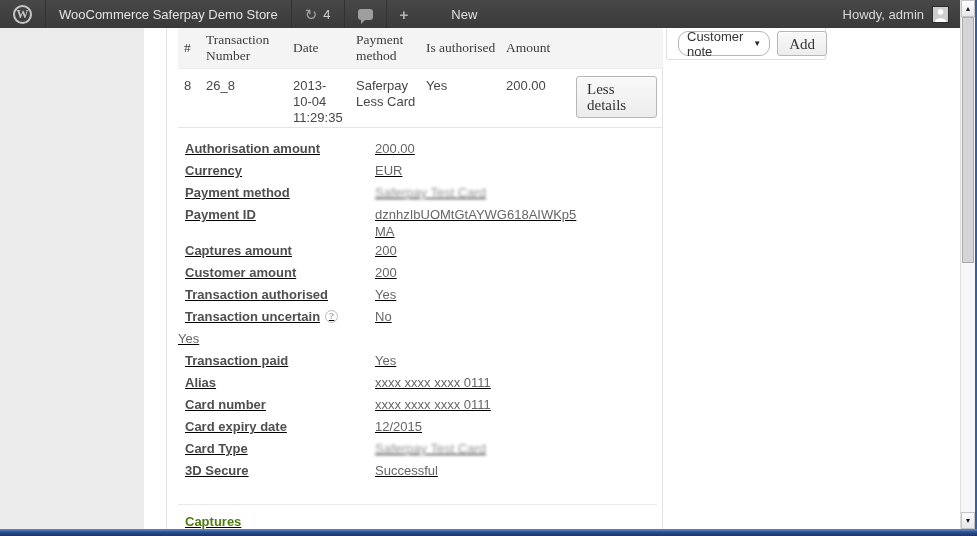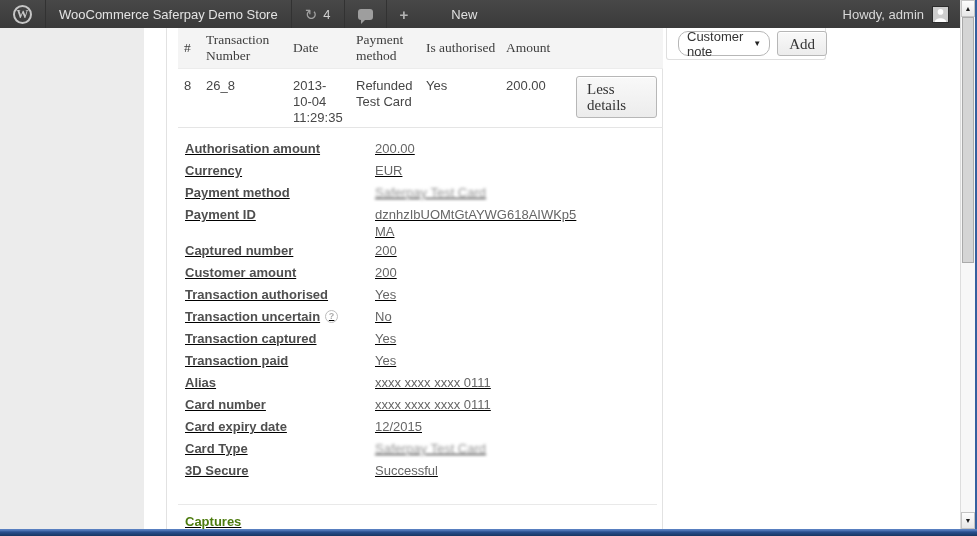--- a/index.html
+++ b/index.html
@@ -172,21 +172,21 @@
       <div>Payment method</div>
       <div>Is authorised</div>
       <div>Amount</div>
       <div></div>
     </div>
 
     <div class="t-row">
       <div>8</div>
       <div>26_8</div>
       <div class="cell-date">2013-10-04 11:29:35</div>
-      <div class="cell-method">Refunded Test Card</div>
+      <div class="cell-method">Saferpay Less Card</div>
       <div>Yes</div>
       <div>200.00</div>
       <div class="cell-btn">
         <span class="btn">Less details</span>
       </div>
     </div>
 
     <div class="details">
       <div class="d-row">
         <div class="d-label">Authorisation amount</div>
@@ -201,40 +201,39 @@
         <div class="d-value blurred">Saferpay Test Card</div>
       </div>
       <div class="d-row">
         <div class="d-label">Payment ID</div>
         <div class="d-value">
           <div>dznhzIbUOMtGtAYWG618AIWKp5</div>
           <div>MA</div>
         </div>
       </div>
       <div class="d-row">
-        <div class="d-label">Captured number</div>
+        <div class="d-label">Captures amount</div>
         <div class="d-value">200</div>
       </div>
       <div class="d-row">
         <div class="d-label">Customer amount</div>
         <div class="d-value">200</div>
       </div>
       <div class="d-row">
         <div class="d-label">Transaction authorised</div>
         <div class="d-value">Yes</div>
       </div>
       <div class="d-row">
         <div class="d-label">
           <span>Transaction uncertain</span>
           <span class="help">?</span>
         </div>
         <div class="d-value">No</div>
       </div>
       <div class="d-row">
-        <div class="d-label">Transaction captured</div>
         <div class="d-value">Yes</div>
       </div>
       <div class="d-row">
         <div class="d-label">Transaction paid</div>
         <div class="d-value">Yes</div>
       </div>
       <div class="d-row">
         <div class="d-label">Alias</div>
         <div class="d-value">xxxx xxxx xxxx 0111</div>
       </div>

